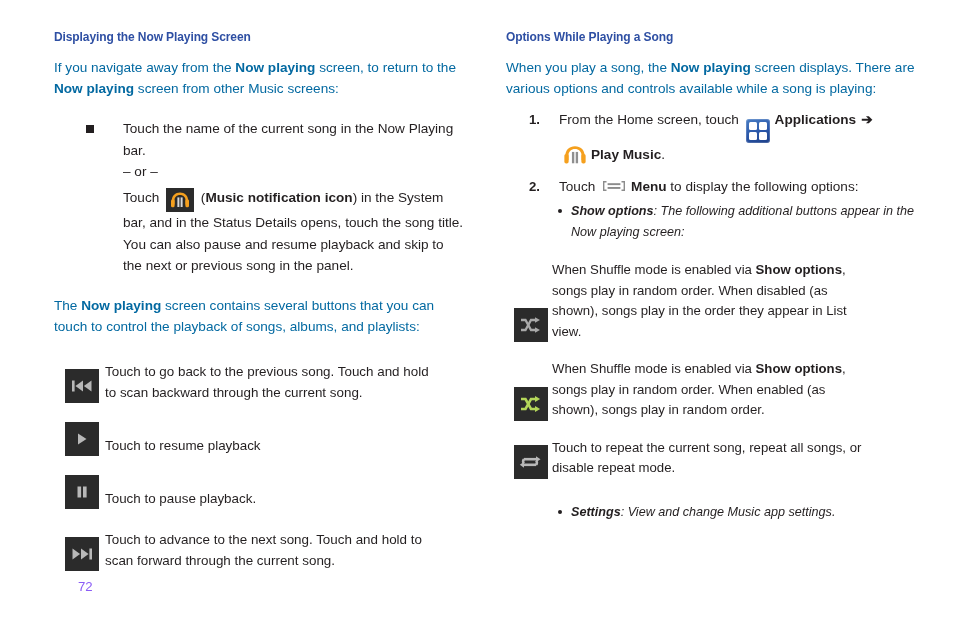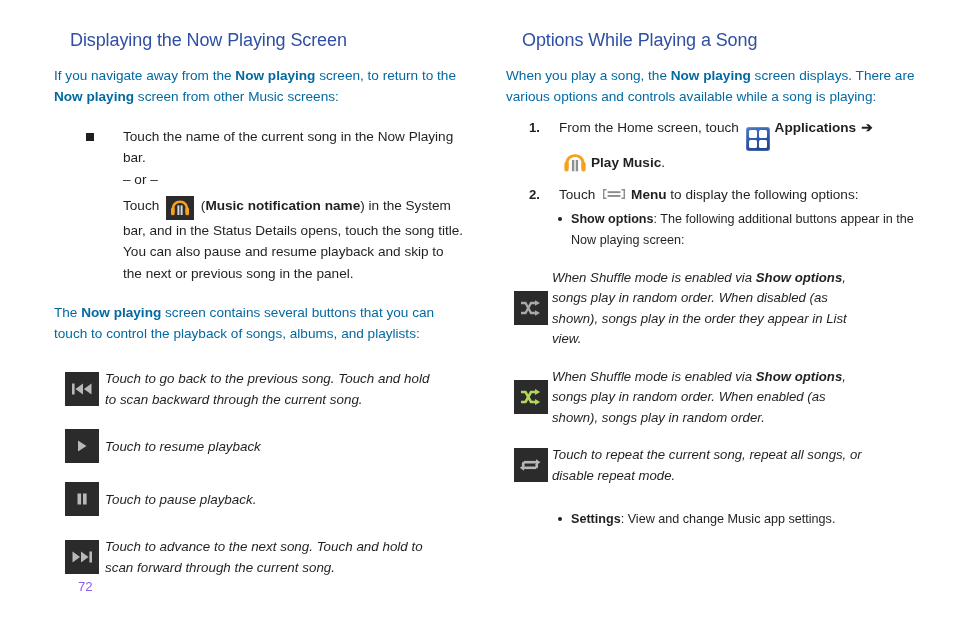--- a/index.html
+++ b/index.html
@@ -21,24 +21,24 @@
     height: 636px;
   }
   .col {
     position: absolute;
     top: 30px;
   }
   .col-left  { left: 54px;  width: 412px; }
   .col-right { left: 506px; width: 420px; }
 
   h2.section-heading {
-    font-size: 18px;
-    font-weight: normal;
+    font-size: 12px;
+    font-weight: bold;
     color: #2e4fa3;
-    margin: 0 0 13px 16px;
+    margin: 0 0 13px 0;
     letter-spacing: -0.1px;
     line-height: 1.2;
   }
 
   p.body-text {
     font-size: 13.6px;
     line-height: 21px;
     margin: 0 0 9px 0;
     color: #0369a1;
   }
@@ -82,36 +82,36 @@
     font-size: 13.2px;
   }
 
   
   .dot-item {
     position: relative;
     padding-left: 13px;
     margin-left: 52px;
     font-size: 12.6px;
     line-height: 21px;
+    font-style: italic;
   }
   .dot-item .dot {
     position: absolute;
     left: 0;
     top: 8px;
     width: 4px;
     height: 4px;
     border-radius: 50%;
     background: #231f20;
   }
 
   
   .icon-row {
     display: flex;
-    align-items: center;
-    font-style: italic;
+    align-items: flex-end;
   }
   .icon-row .icon-cell {
     flex: 0 0 auto;
     width: 40px;
   }
   .icon-row .desc {
     font-size: 13.4px;
     line-height: 21px;
     padding-top: 1px;
   }
@@ -214,21 +214,21 @@
 
     <div class="sq-item" style="margin-top:4px;">
       <span>Touch </span><span class="hp-box">
           <svg width="22" height="18" viewBox="0 0 22 18">
             <path d="M11 1.6C6.3 1.6 2.9 4.8 2.9 9.2v4.3h2.6V9.2c0-3 2.3-5.2 5.5-5.2s5.5 2.2 5.5 5.2v4.3h2.6V9.2c0-4.4-3.4-7.6-8.1-7.6z" fill="#f5a01e"></path>
             <rect x="2" y="8.2" width="3.6" height="8" rx="1.5" fill="#f5a01e"></rect>
             <rect x="16.4" y="8.2" width="3.6" height="8" rx="1.5" fill="#f5a01e"></rect>
             <rect x="8.4" y="6.4" width="2" height="9.6" fill="#d8d8d8"></rect>
             <rect x="11.6" y="6.4" width="2" height="9.6" fill="#d8d8d8"></rect>
           </svg>
-        </span><span> (</span><b>Music notification name</b><span>) in the System bar, and in the Status Details opens, touch the song title. You can also pause and resume playback and skip to the next or previous song in the panel.</span>
+        </span><span> (</span><b>Music notification icon</b><span>) in the System bar, and in the Status Details opens, touch the song title. You can also pause and resume playback and skip to the next or previous song in the panel.</span>
     </div>
 
     <div class="spacer-18"></div>
 
     <p class="body-text indent-1">
       <span>The </span><b>Now playing</b><span> screen contains several buttons that you can touch to control the playback of songs, albums, and playlists:</span>
     </p>
 
     <div style="height:14px;"></div>
 

